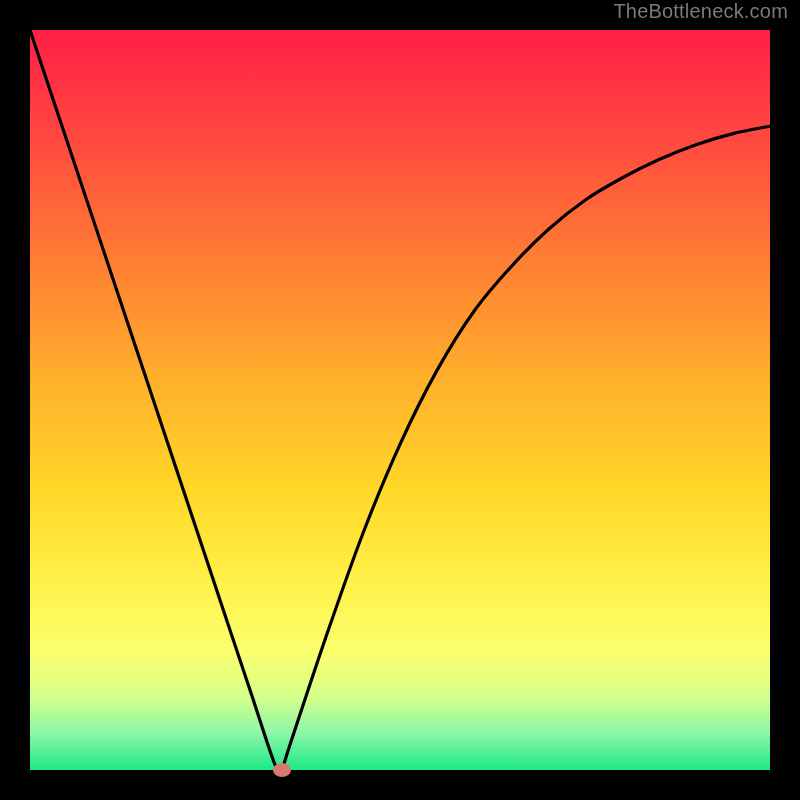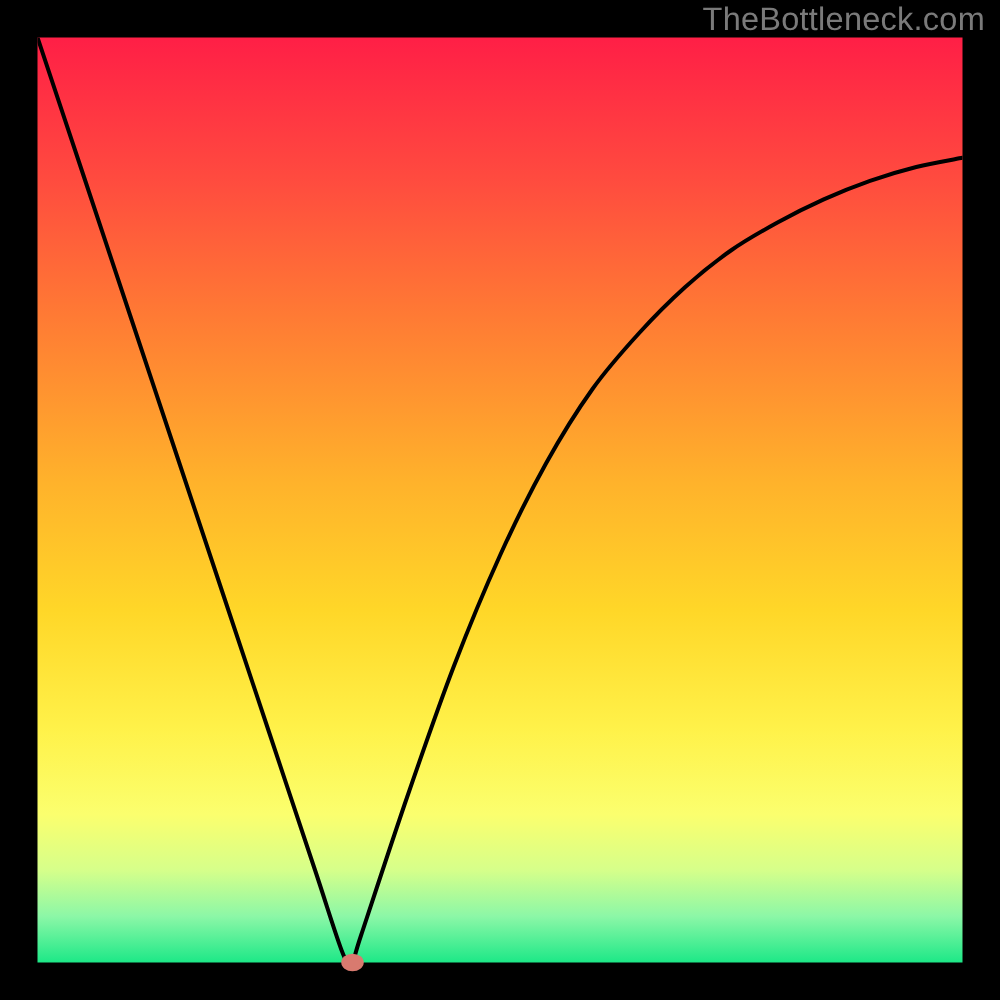--- a/index.html
+++ b/index.html
@@ -15,21 +15,21 @@
     position: relative;
     width: 800px;
     height: 800px;
     background: #000;
   }
   .attribution {
     position: absolute;
     top: 0;
     right: 12px;
     color: #7a7a7a;
-    font-size: 26px;
+    font-size: 20px;
     font-weight: 500;
     letter-spacing: 0.2px;
     z-index: 5;
     user-select: none;
   }
   .plot-area {
     position: absolute;
     left: 30px;
     top: 30px;
     width: 740px;

